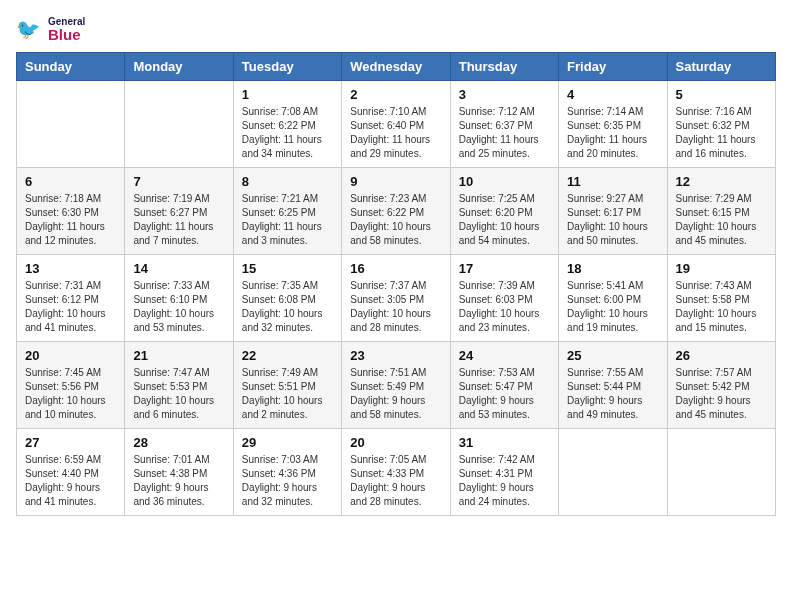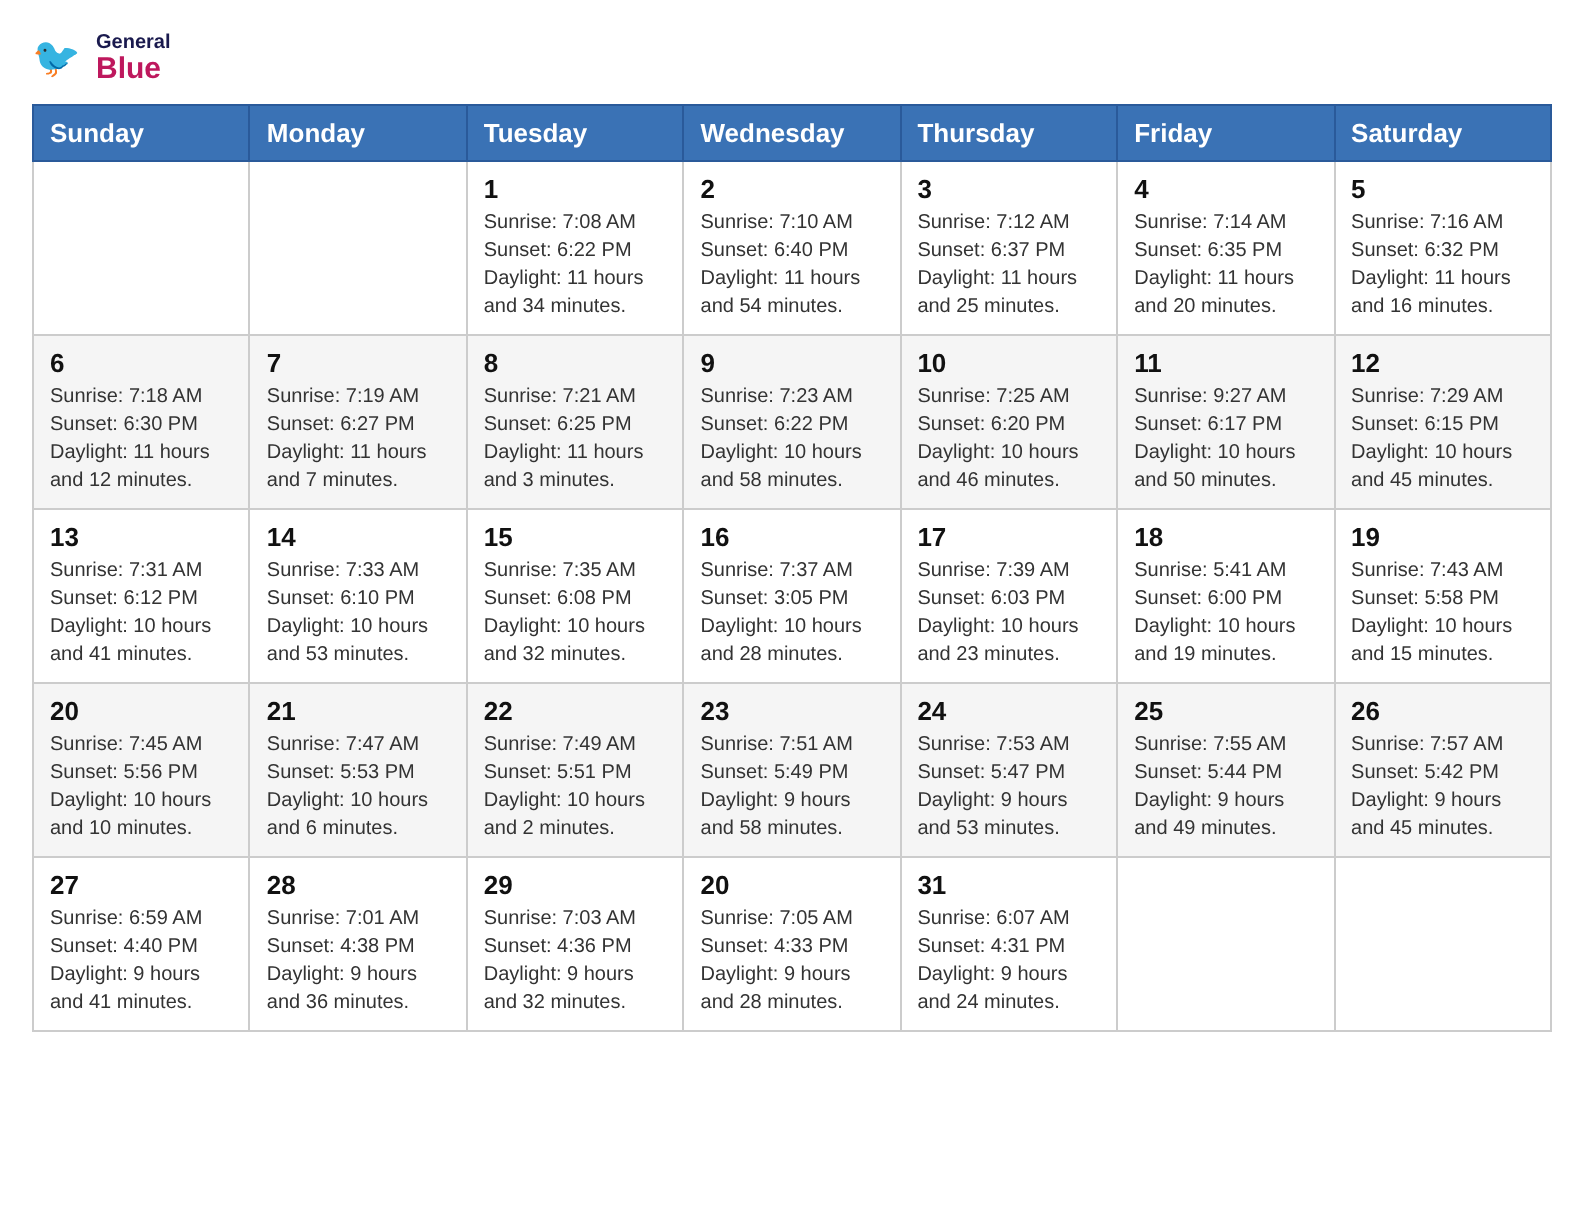--- a/index.html
+++ b/index.html
@@ -118,21 +118,21 @@
             <div>Sunrise: 7:08 AM</div>
             <div>Sunset: 6:22 PM</div>
             <div>Daylight: 11 hours and 34 minutes.</div>
           </div>
         </td>
         <td>
           <div class="day-number">2</div>
           <div class="day-info">
             <div>Sunrise: 7:10 AM</div>
             <div>Sunset: 6:40 PM</div>
-            <div>Daylight: 11 hours and 54 minutes.</div>
+            <div>Daylight: 11 hours and 29 minutes.</div>
           </div>
         </td>
         <td>
           <div class="day-number">3</div>
           <div class="day-info">
             <div>Sunrise: 7:12 AM</div>
             <div>Sunset: 6:37 PM</div>
             <div>Daylight: 11 hours and 25 minutes.</div>
           </div>
         </td>
@@ -184,21 +184,21 @@
             <div>Sunrise: 7:23 AM</div>
             <div>Sunset: 6:22 PM</div>
             <div>Daylight: 10 hours and 58 minutes.</div>
           </div>
         </td>
         <td>
           <div class="day-number">10</div>
           <div class="day-info">
             <div>Sunrise: 7:25 AM</div>
             <div>Sunset: 6:20 PM</div>
-            <div>Daylight: 10 hours and 46 minutes.</div>
+            <div>Daylight: 10 hours and 54 minutes.</div>
           </div>
         </td>
         <td>
           <div class="day-number">11</div>
           <div class="day-info">
             <div>Sunrise: 9:27 AM</div>
             <div>Sunset: 6:17 PM</div>
             <div>Daylight: 10 hours and 50 minutes.</div>
           </div>
         </td>
@@ -356,21 +356,21 @@
           <div class="day-number">20</div>
           <div class="day-info">
             <div>Sunrise: 7:05 AM</div>
             <div>Sunset: 4:33 PM</div>
             <div>Daylight: 9 hours and 28 minutes.</div>
           </div>
         </td>
         <td>
           <div class="day-number">31</div>
           <div class="day-info">
-            <div>Sunrise: 6:07 AM</div>
+            <div>Sunrise: 7:42 AM</div>
             <div>Sunset: 4:31 PM</div>
             <div>Daylight: 9 hours and 24 minutes.</div>
           </div>
         </td>
         <td class="empty-cell"></td>
         <td class="empty-cell"></td>
       </tr>
     </tbody>
 </table>
 

